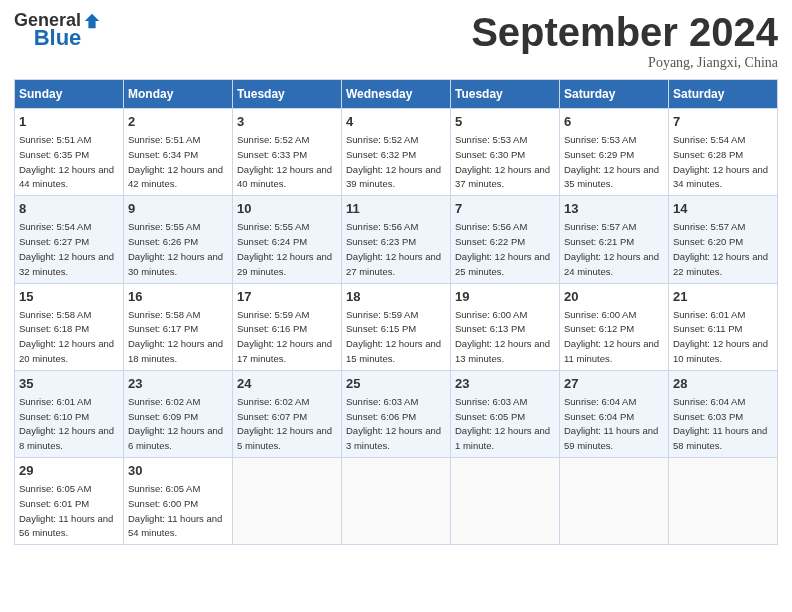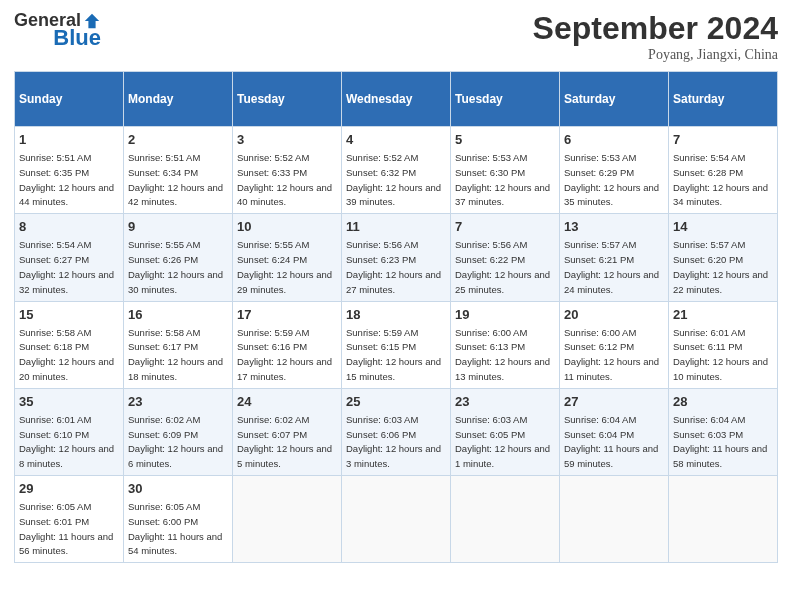--- a/index.html
+++ b/index.html
@@ -17,21 +17,21 @@
     }
     .header {
       display: flex;
       align-items: flex-start;
       justify-content: space-between;
       margin-bottom: 8px;
     }
     .logo {
       display: flex;
       flex-direction: column;
-      align-items: flex-end;
+      align-items: center;
     }
     .logo-text {
       display: flex;
       align-items: center;
     }
     .logo-general {
       font-size: 18px;
       font-weight: bold;
       color: #333;
     }
@@ -42,38 +42,38 @@
     }
     .logo-icon {
       width: 18px;
       height: 18px;
       margin-left: 2px;
     }
     .title-section {
       text-align: right;
     }
     .month-title {
-      font-size: 32px;
+      font-size: 40px;
       font-weight: bold;
       color: #333;
     }
     .location {
       font-size: 14px;
       color: #555;
       font-family: Liberation Serif, serif;
     }
     .calendar {
       width: 100%;
       border-collapse: collapse;
       font-size: 10.5px;
     }
     .calendar th {
       background-color: #2E6DB4;
       color: #fff;
-      padding: 20px 4px;
+      padding: 7px 4px;
       text-align: left;
       font-size: 12px;
       font-weight: bold;
       border: 1px solid #c8d8e8;
     }
     .calendar td {
       vertical-align: top;
       padding: 4px 4px;
       border: 1px solid #c8d8e8;
       width: calc(100% / 7);

